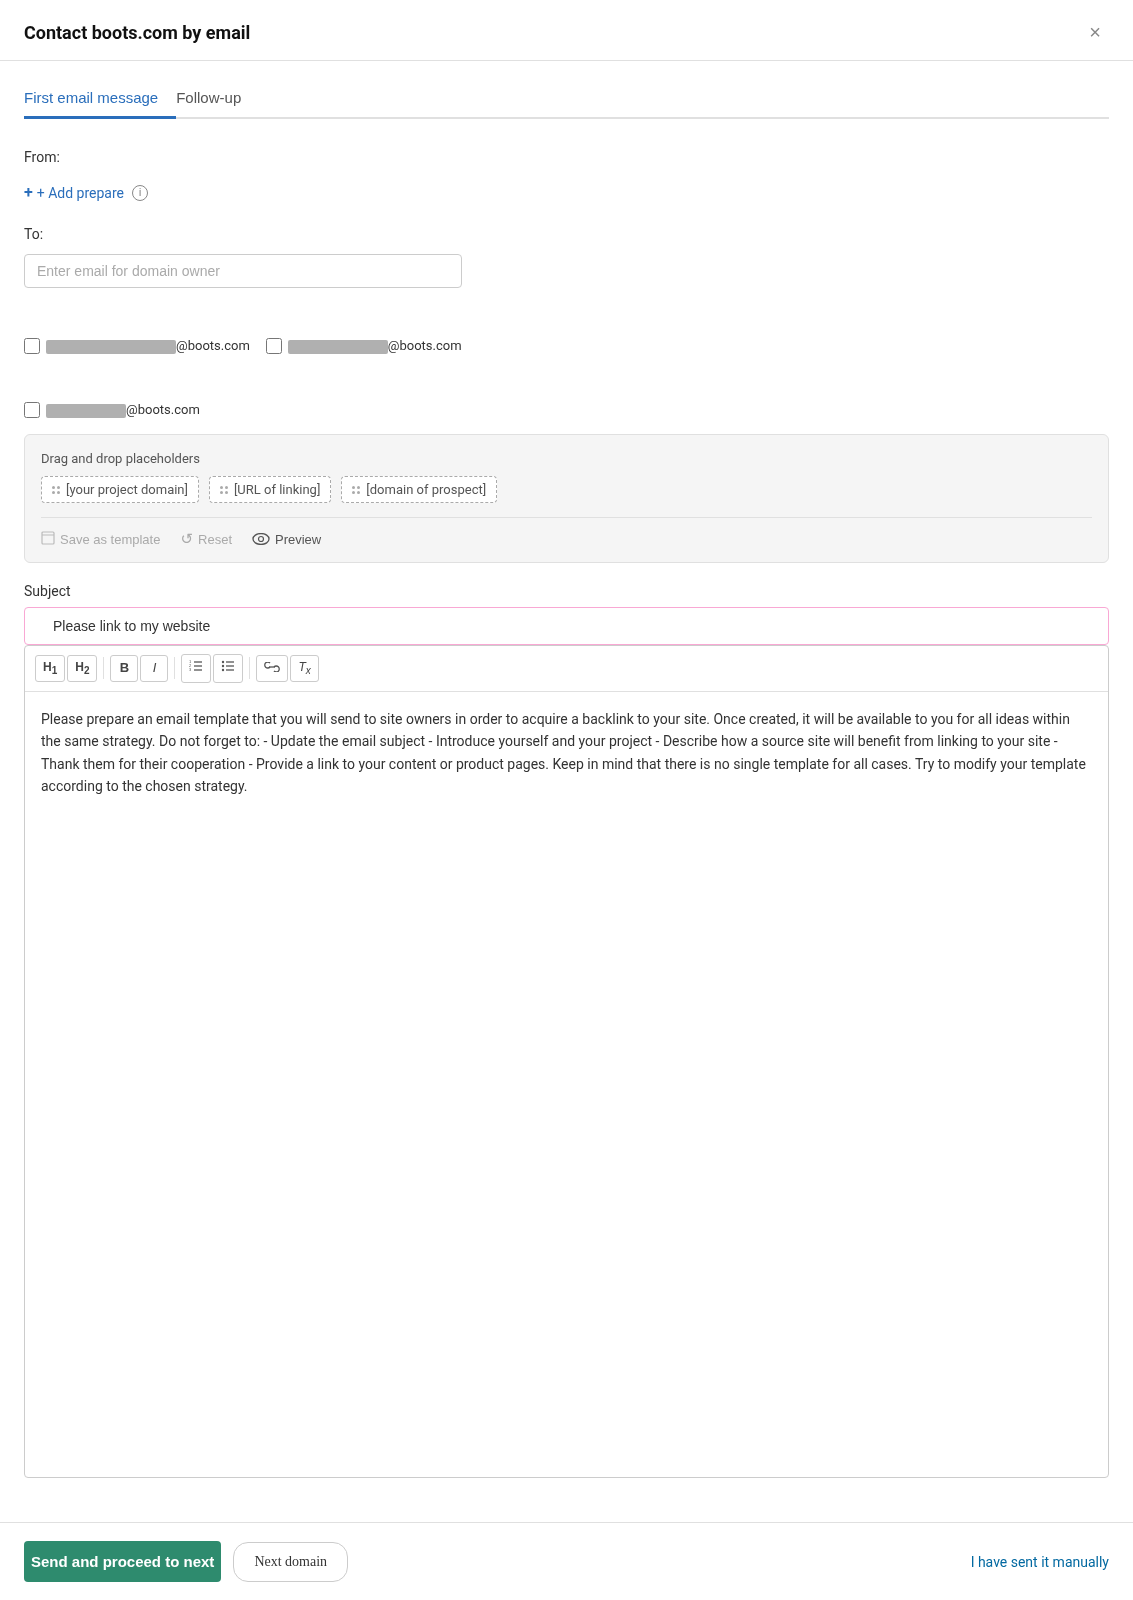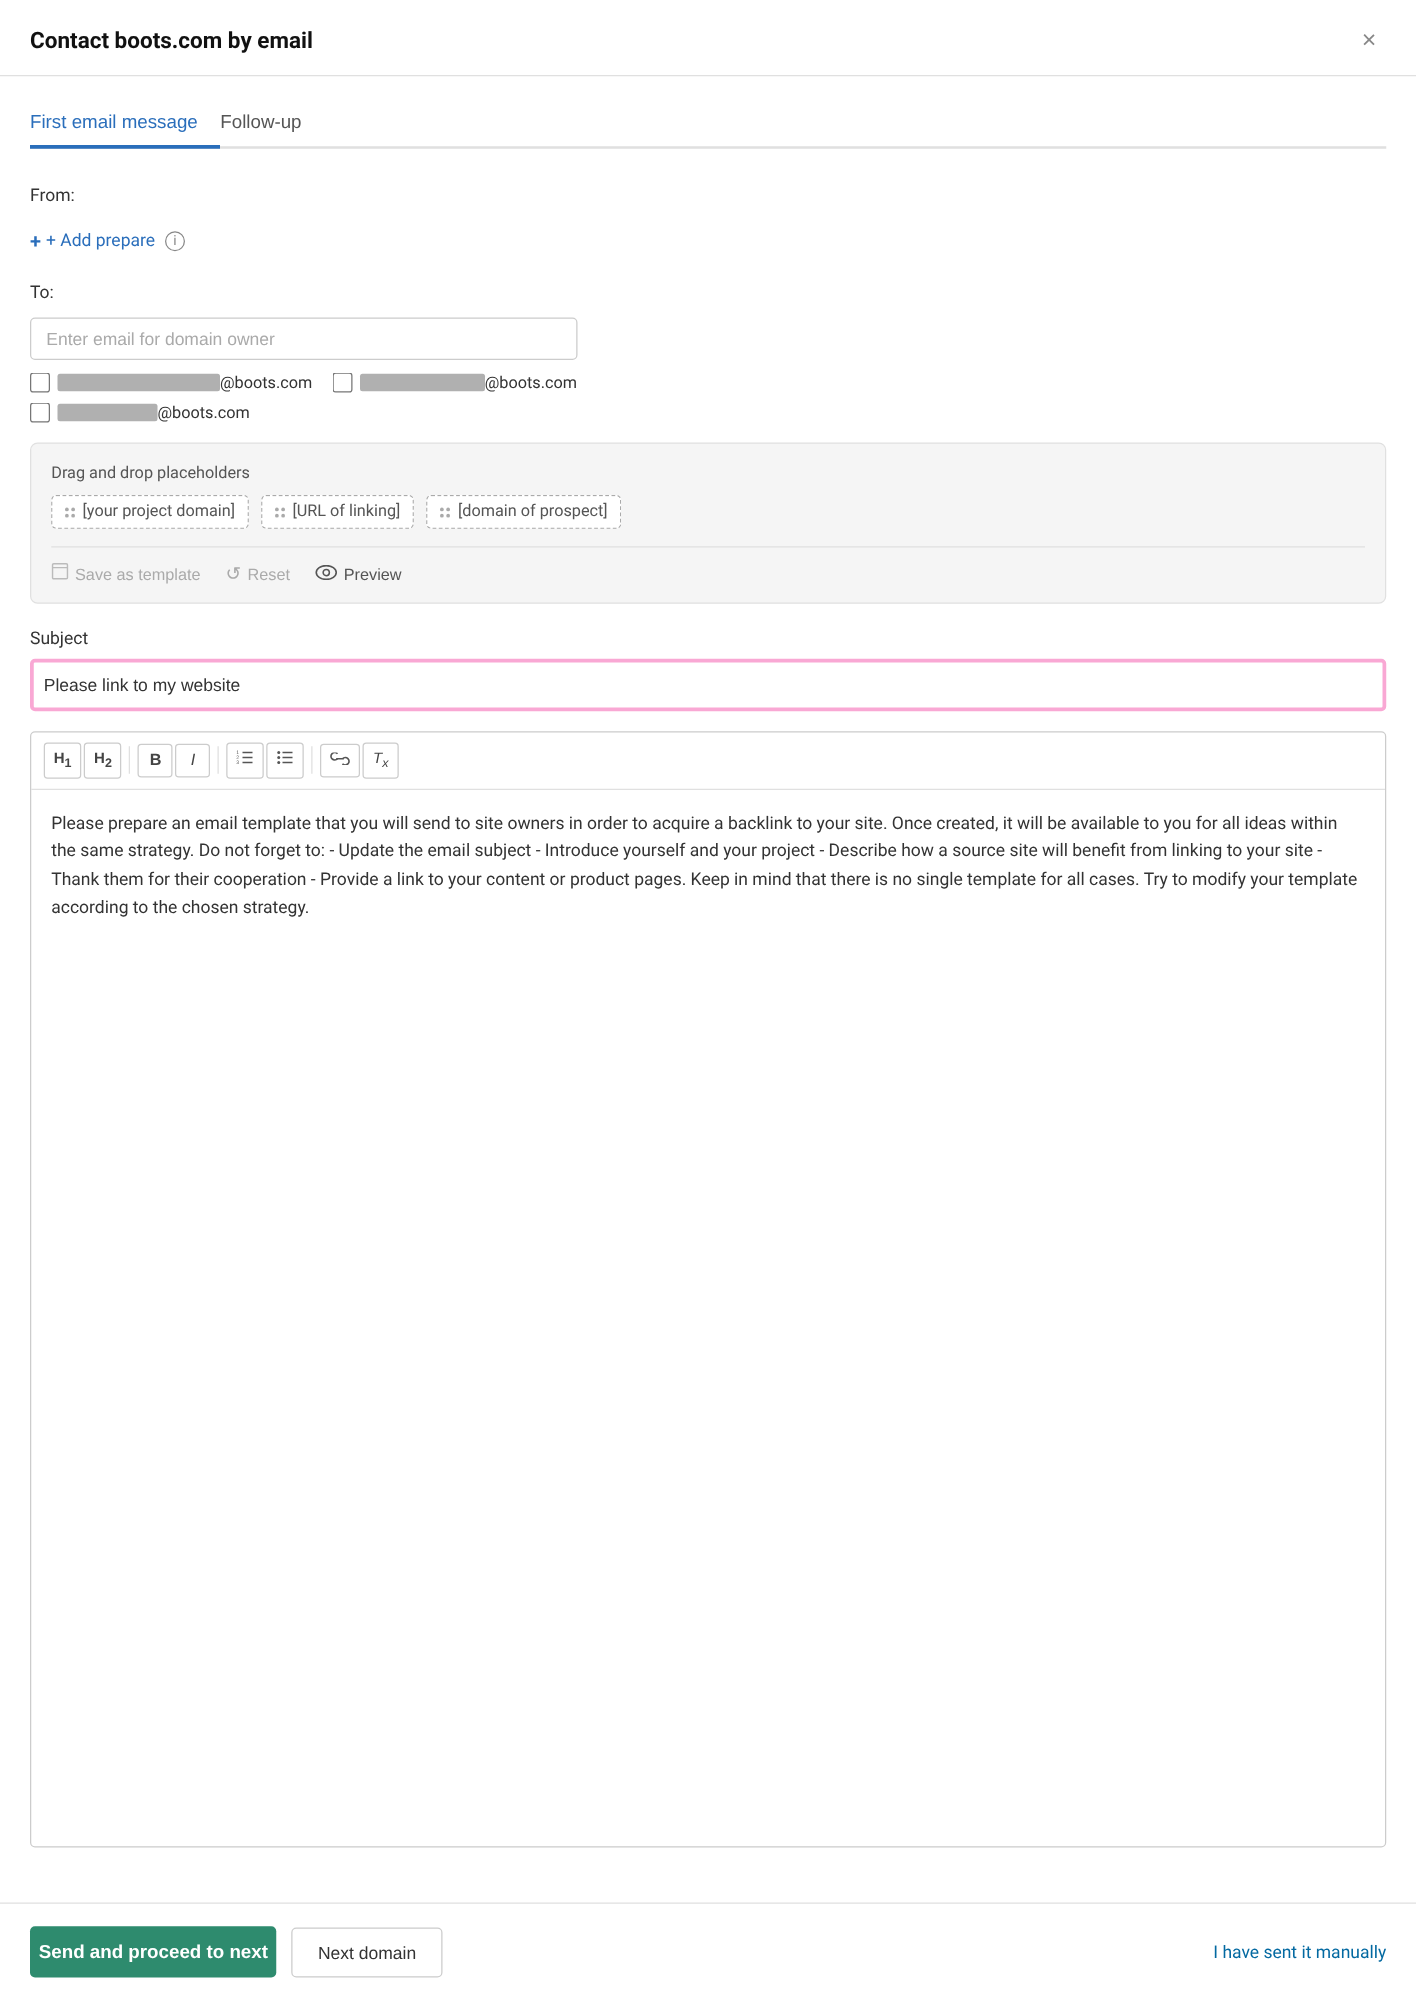--- a/index.html
+++ b/index.html
@@ -126,20 +126,21 @@
     .email-checkboxes {
       margin-top: 10px;
       display: flex;
       flex-direction: column;
       gap: 8px;
     }
     .email-checkbox-row {
       display: flex;
       align-items: center;
       gap: 16px;
+      margin-top: 40px;
     }
     .checkbox-item {
       display: flex;
       align-items: center;
       gap: 6px;
     }
     .checkbox-item input[type="checkbox"] {
       width: 16px;
       height: 16px;
       cursor: pointer;
@@ -231,27 +232,26 @@
     .template-action-btn.preview {
       color: #555;
     }
     .subject-label {
       font-size: 14px;
       color: #333;
       margin-bottom: 8px;
     }
     .subject-input {
       width: 100%;
-      border: 3px solid #f9a8d4;
+      border: 1px solid #f9a8d4;
       border-radius: 4px;
-      padding: 10px 8px;
+      padding: 10px 28px;
       font-size: 14px;
       color: #333;
       outline: none;
-      margin-bottom: 16px;
     }
     .editor-wrapper {
       border: 1px solid #ccc;
       border-radius: 4px;
       margin-bottom: 24px;
       flex: 1;
     }
     .editor-toolbar {
       display: flex;
       align-items: center;
@@ -306,25 +306,26 @@
       border-radius: 4px;
       padding: 12px 7px;
       font-size: 15px;
       font-weight: 600;
       cursor: pointer;
     }
     .next-domain-btn {
       background: #fff;
       color: #333;
       border: 1.5px solid #ccc;
-      border-radius: 4px;
+      border-radius: 15px;
       padding: 11px 20px;
       font-size: 14px;
       cursor: pointer;
       font-weight: 500;
+      font-family: Liberation Serif, serif;
     }
     .manually-link {
       color: #0369a1;
       text-decoration: none;
       font-size: 14px;
       cursor: pointer;
     }
   </style>
 </head>
 <body>

